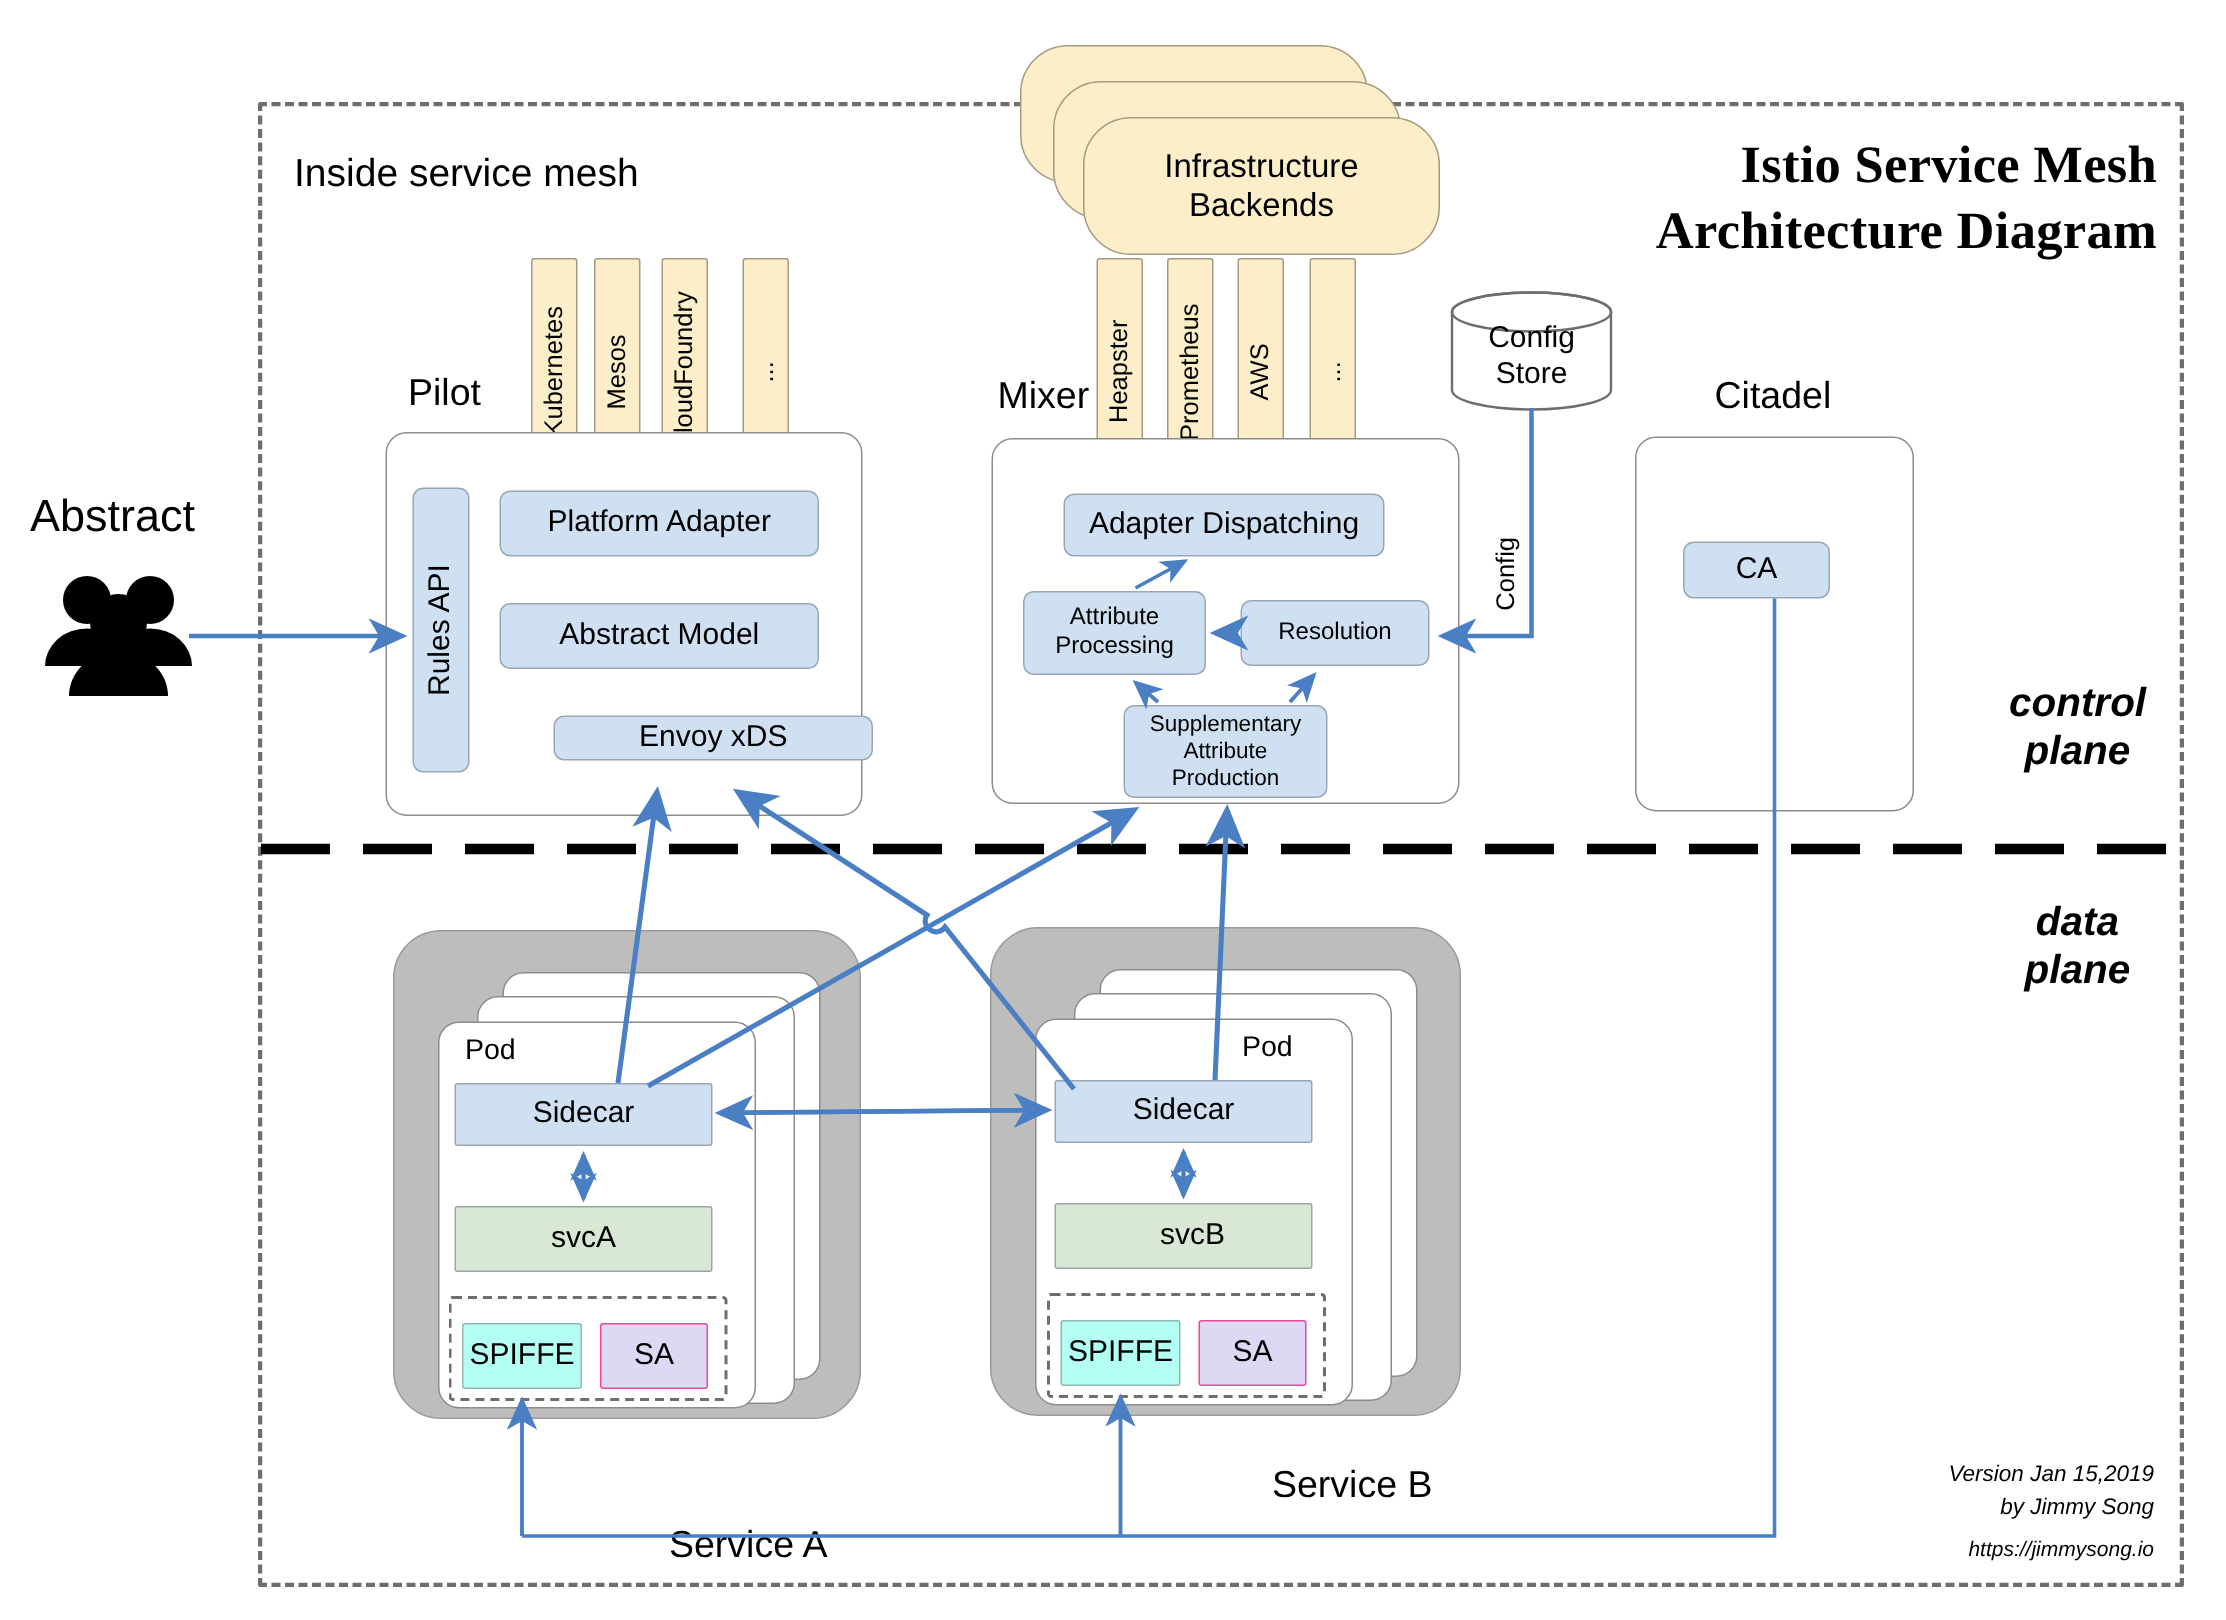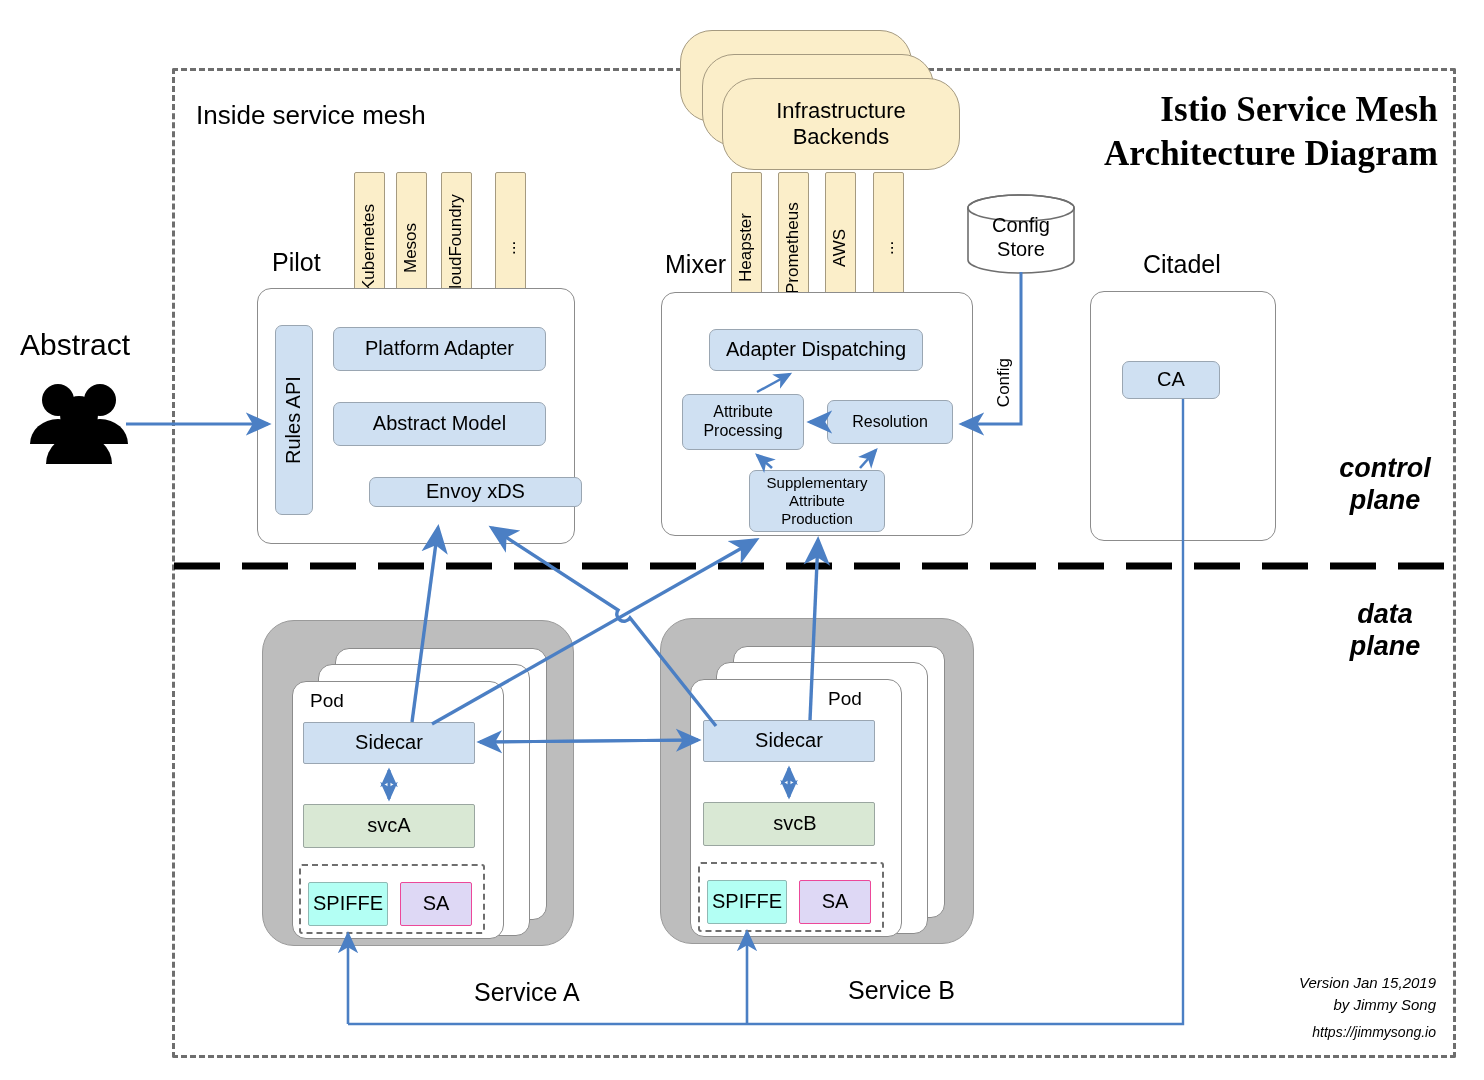--- a/index.html
+++ b/index.html
@@ -113,21 +113,21 @@
   <div class="node grey r18" style="left:262px;top:620px;width:312px;height:326px;"></div>
   <div class="node white r12" style="left:335px;top:648px;width:212px;height:272px;"></div>
   <div class="node white r12" style="left:318px;top:664px;width:212px;height:272px;"></div>
   <div class="node white r12" style="left:292px;top:681px;width:212px;height:258px;"></div>
   <div class="podlbl" style="left:310px;top:690px;">Pod</div>
   <div class="node blue sq f20" style="left:303px;top:722px;width:172px;height:42px;">Sidecar</div>
   <div class="node green sq f20" style="left:303px;top:804px;width:172px;height:44px;">svcA</div>
   <div class="dashed-inner" style="left:299px;top:864px;width:182px;height:66px;"></div>
   <div class="node cyan sq f20" style="left:308px;top:882px;width:80px;height:44px;">SPIFFE</div>
   <div class="node lav sq f20" style="left:400px;top:882px;width:72px;height:44px;">SA</div>
-  <div class="svcname" style="left:446px;top:978px;margin-left:28px;">Service A</div>
+  <div class="svcname" style="left:446px;top:1016px;">Service A</div>
 
   <div class="node grey r18" style="left:660px;top:618px;width:314px;height:326px;"></div>
   <div class="node white r12" style="left:733px;top:646px;width:212px;height:272px;"></div>
   <div class="node white r12" style="left:716px;top:662px;width:212px;height:272px;"></div>
   <div class="node white r12" style="left:690px;top:679px;width:212px;height:258px;"></div>
   <div class="podlbl" style="left:828px;top:688px;">Pod</div>
   <div class="node blue sq f20" style="left:703px;top:720px;width:172px;height:42px;">Sidecar</div>
   <div class="node green sq f20" style="left:703px;top:802px;width:172px;height:44px;padding-left:12px;">svcB</div>
   <div class="dashed-inner" style="left:698px;top:862px;width:182px;height:66px;"></div>
   <div class="node cyan sq f20" style="left:707px;top:880px;width:80px;height:44px;">SPIFFE</div>

